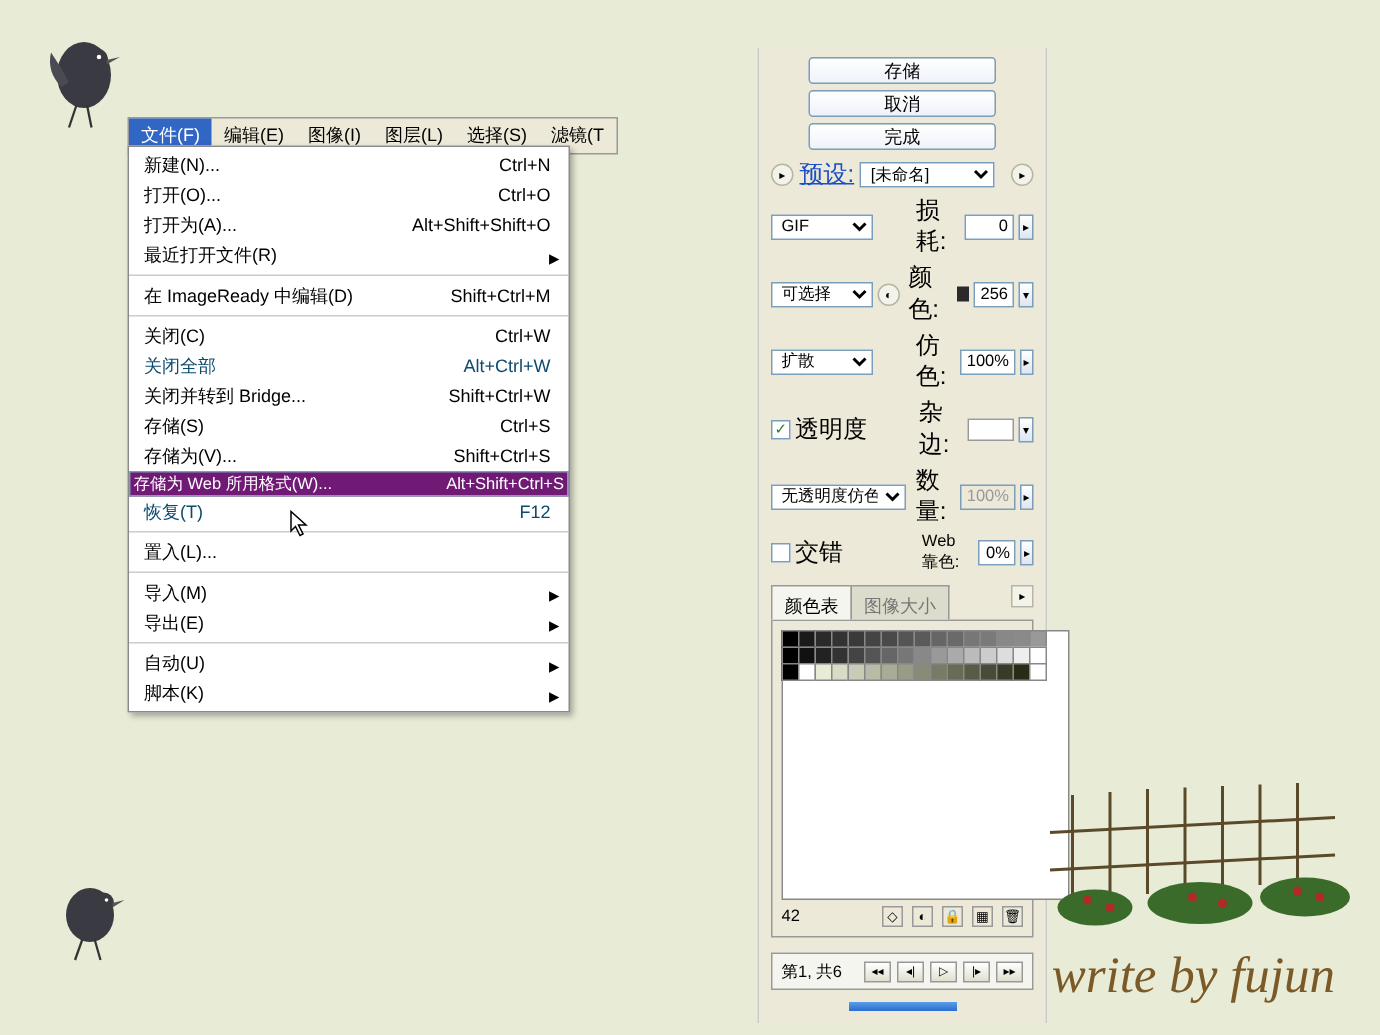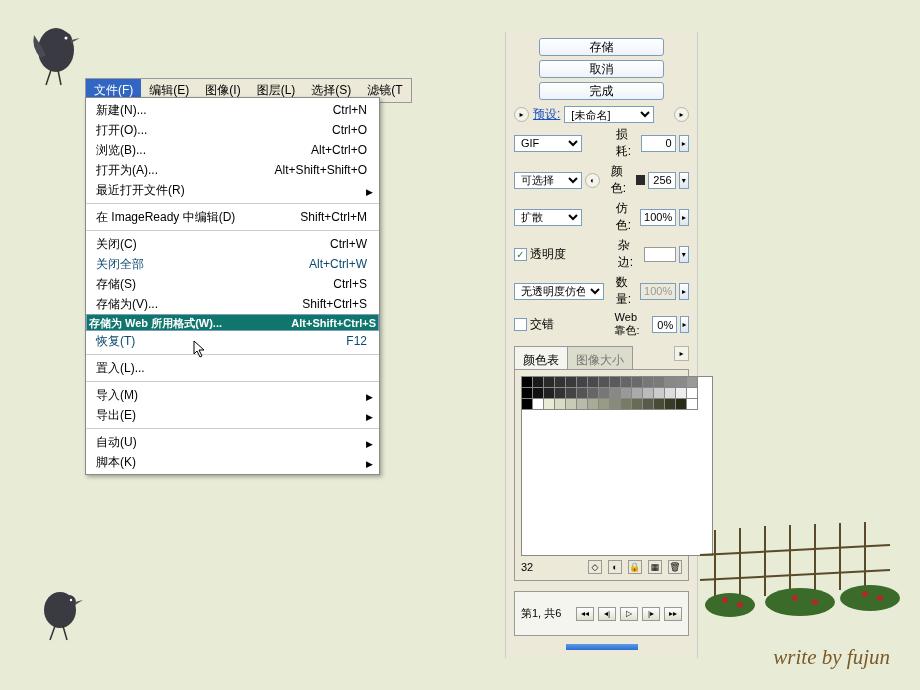--- a/index.html
+++ b/index.html
@@ -13,32 +13,32 @@
 
 
 .menubar { position: absolute; left: 85px; top: 78px; display: flex; background: #ece9d8; border: 1px solid #999; font-size: 12px; }
 .menubar-item { padding: 3px 8px; cursor: pointer; white-space: nowrap; }
 .menubar-item.active { background: #3166c4; color: #fff; }
 
 
 .menu { position: absolute; left: 85px; top: 97px; width: 295px; background: #fff; border: 1px solid #8a8a8a; box-shadow: 2px 2px 4px rgba(0,0,0,0.3); font-size: 12px; padding: 2px 0; }
 .mi { display: flex; justify-content: space-between; padding: 2px 12px 2px 10px; cursor: pointer; position: relative; line-height: 16px; }
 .mi.dis { color: #0c4a6e; }
-.mi.sel { background: #0f766e; color: #fff; font-weight: bold; }
+.mi.sel { background: #701a75; color: #fff; }
 .mi .sc { color: inherit; }
 .msep { height: 1px; background: #ccc; margin: 3px 0; }
 .mi .arrow { position: absolute; right: 6px; top: 4px; font-size: 9px; }
 
 
 .panel { position: absolute; left: 505px; top: 32px; width: 193px; background: #ece9d8; font-size: 12px; padding: 6px 8px 8px 8px; border-right: 1px solid #ccc; border-left: 1px solid #ccc; }
 .btn-row { display: flex; justify-content: center; margin-bottom: 4px; }
 .big-btn { width: 125px; height: 18px; border: 1px solid #7b9ebd; border-radius: 3px; background: linear-gradient(#fff,#eef3fa); font-size: 12px; text-align: center; line-height: 16px; cursor: pointer; }
 
 .opt-row { display: flex; align-items: center; margin: 3px 0; gap: 4px; }
-.opt-row .lbl { font-size: 12px; }
+.opt-row .lbl { font-size: 16px; }
 .opt-row .lbl-blue { color: #1a4fc7; cursor: pointer; text-decoration: underline; }
 .sel { border: 1px solid #7b9ebd; background: #fff; font-size: 11px; height: 17px; padding: 0 2px; }
 .numbox { border: 1px solid #7b9ebd; background: #fff; font-size: 11px; height: 17px; width: 40px; padding: 0 3px; display: inline-flex; align-items: center; justify-content: flex-end; }
 .numbox.dis { background: #ece9d8; color: #999; }
 .spin { width: 12px; height: 17px; border: 1px solid #7b9ebd; background: linear-gradient(#fff,#dde6f1); display: inline-flex; align-items: center; justify-content: center; font-size: 8px; cursor: pointer; }
 .cbx { width: 13px; height: 13px; border: 1px solid #7b9ebd; background: #fff; display: inline-flex; align-items: center; justify-content: center; font-size: 10px; color: #2d7b2d; }
 .icn-btn { width: 15px; height: 15px; border: 1px solid #b5b5a5; border-radius: 50%; background: #f3f3e9; display: inline-flex; align-items: center; justify-content: center; font-size: 8px; cursor: pointer; }
 .halfL { width: 102px; display: flex; align-items: center; gap: 3px; }
 .halfR { flex: 1; display: flex; align-items: center; gap: 3px; justify-content: flex-start; }
 
@@ -49,26 +49,26 @@
 
 
 .ctable-wrap { border: 1px solid #999; background: #ece9d8; padding: 6px; }
 .ctable { width: 192px; height: 180px; border: 1px solid #888; background: #fff; position: relative; }
 .crow { display: flex; }
 .ccell { width: 12px; height: 12px; border: 1px solid #888; margin: -1px 0 0 -1px; }
 .ctable-foot { display: flex; align-items: center; gap: 6px; margin-top: 4px; font-size: 11px; justify-content: center; }
 .ft-ic { width: 14px; height: 14px; border: 1px solid #999; display: inline-flex; align-items: center; justify-content: center; font-size: 9px; cursor: pointer; }
 
 
-.navbar { display: flex; align-items: center; gap: 4px; border: 1px solid #999; background: #f5f5ef; padding: 14px 6px; margin-top: 10px; font-size: 11px; }
+.navbar { display: flex; align-items: center; gap: 4px; border: 1px solid #999; background: #f5f5ef; padding: 4px 6px; margin-top: 10px; font-size: 11px; }
 .nav-btn { width: 18px; height: 14px; border: 1px solid #999; background: linear-gradient(#fff,#e0e0d0); display: inline-flex; align-items: center; justify-content: center; font-size: 8px; cursor: pointer; }
 
 
 .fence { position: absolute; right: 0; bottom: 60px; width: 230px; height: 110px; }
-.signature { position: absolute; right: 30px; bottom: 20px; font-family: cursive; font-size: 21px; color: #7a5a28; font-style: italic; }
+.signature { position: absolute; right: 30px; bottom: 20px; font-family: cursive; font-size: 34px; color: #7a5a28; font-style: italic; }
 
 
 .cursor { position: absolute; left: 193px; top: 340px; font-size: 14px; pointer-events: none; }
 
 
 .bluebar { width: 72px; height: 6px; background: linear-gradient(#5a9de8,#2c6dd0); margin: 8px auto 0 auto; }
 </style>
 </head>
 <body>
 
@@ -106,44 +106,44 @@
 <div class="menu" id="menu">
     <div class="mi">
       <span>新建(N)...</span>
       <span class="sc">Ctrl+N</span>
     </div>
     <div class="mi">
       <span>打开(O)...</span>
       <span class="sc">Ctrl+O</span>
     </div>
     <div class="mi">
-      <span>浏览(B)...</span>
-      <span class="sc">Alt+Ctrl+O</span>
-    </div>
-    <div class="mi">
       <span>打开为(A)...</span>
       <span class="sc">Alt+Shift+Shift+O</span>
     </div>
     <div class="mi">
       <span>最近打开文件(R)</span>
       <span class="arrow">▶</span>
     </div>
     <div class="msep"></div>
     <div class="mi">
       <span>在 ImageReady 中编辑(D)</span>
       <span class="sc">Shift+Ctrl+M</span>
     </div>
     <div class="msep"></div>
     <div class="mi">
       <span>关闭(C)</span>
       <span class="sc">Ctrl+W</span>
     </div>
     <div class="mi dis">
       <span>关闭全部</span>
       <span class="sc">Alt+Ctrl+W</span>
+    </div>
+    <div class="mi">
+      <span>关闭并转到 Bridge...</span>
+      <span class="sc">Shift+Ctrl+W</span>
     </div>
     <div class="mi">
       <span>存储(S)</span>
       <span class="sc">Ctrl+S</span>
     </div>
     <div class="mi">
       <span>存储为(V)...</span>
       <span class="sc">Shift+Ctrl+S</span>
     </div>
     <div class="mi sel">
@@ -329,21 +329,21 @@
           <div class="ccell" style="background: rgb(120, 123, 101);"></div>
           <div class="ccell" style="background: rgb(104, 107, 85);"></div>
           <div class="ccell" style="background: rgb(88, 91, 69);"></div>
           <div class="ccell" style="background: rgb(72, 75, 53);"></div>
           <div class="ccell" style="background: rgb(56, 59, 37);"></div>
           <div class="ccell" style="background: rgb(40, 43, 21);"></div>
           <div class="ccell" style="background: rgb(255, 255, 255);"></div>
         </div>
       </div>
     <div class="ctable-foot">
-      <span>32</span>
+      <span>42</span>
       <span style="flex:1"></span>
       <span class="ft-ic">◇</span>
       <span class="ft-ic">◐</span>
       <span class="ft-ic">🔒</span>
       <span class="ft-ic">▦</span>
       <span class="ft-ic">🗑</span>
     </div>
   </div>
 
   <div class="navbar">

